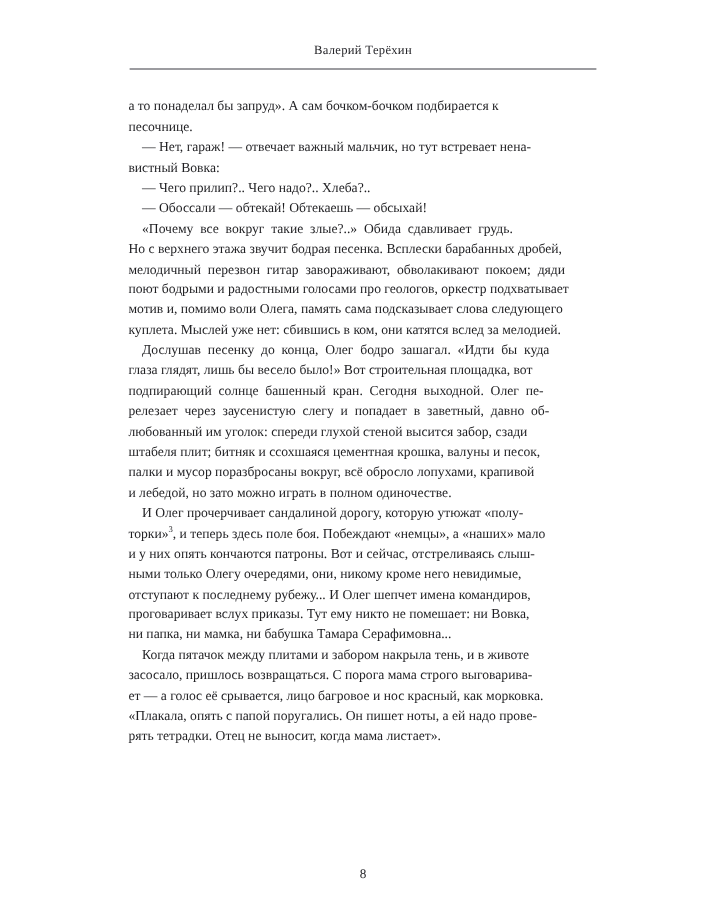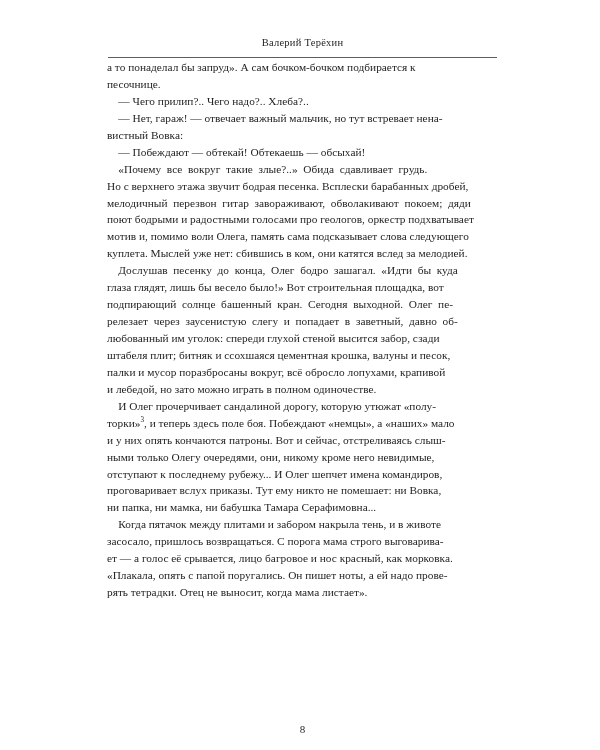--- a/index.html
+++ b/index.html
@@ -41,21 +41,21 @@
     top: 44px;
     width: 389px;
     height: 0;
     border-top: 1.1px solid #5c5c62;
   }
 
   
   .textblock {
     position: absolute;
     left: 107px;
-    top: 46px;
+    top: 68px;
     width: 391px;
     font-size: 11.35px;
     line-height: 16.93px;
     text-align: justify;
     text-justify: inter-word;
     -webkit-hyphens: none;
     hyphens: none;
     color: #1f1f22;
   }
 
@@ -92,24 +92,24 @@
 
 <div class="page">
 
   <div class="running-head">Валерий Терёхин</div>
 
   <div class="head-rule"></div>
 
   <div class="textblock">
     <p class="para">а то понаделал бы запруд». А сам бочком-бочком подбирается к
 песочнице.</p>
-    <p class="para">    — Чего прилип?.. Чего надо?.. Хлеба?..</p>
     <p class="para">    — Нет, гараж! — отвечает важный мальчик, но тут встревает нена-
 вистный Вовка:</p>
-    <p class="para">    — Побеждают — обтекай! Обтекаешь — обсыхай!</p>
+    <p class="para">    — Чего прилип?.. Чего надо?.. Хлеба?..</p>
+    <p class="para">    — Обоссали — обтекай! Обтекаешь — обсыхай!</p>
     <p class="para">    «Почему  все  вокруг  такие  злые?..»  Обида  сдавливает  грудь.
 Но с верхнего этажа звучит бодрая песенка. Всплески барабанных дробей,
 мелодичный  перезвон  гитар  завораживают,  обволакивают  покоем;  дяди
 поют бодрыми и радостными голосами про геологов, оркестр подхватывает
 мотив и, помимо воли Олега, память сама подсказывает слова следующего
 куплета. Мыслей уже нет: сбившись в ком, они катятся вслед за мелодией.</p>
     <p class="para">    Дослушав  песенку  до  конца,  Олег  бодро  зашагал.  «Идти  бы  куда
 глаза глядят, лишь бы весело было!» Вот строительная площадка, вот
 подпирающий  солнце  башенный  кран.  Сегодня  выходной.  Олег  пе-
 релезает  через  заусенистую  слегу  и  попадает  в  заветный,  давно  об-

